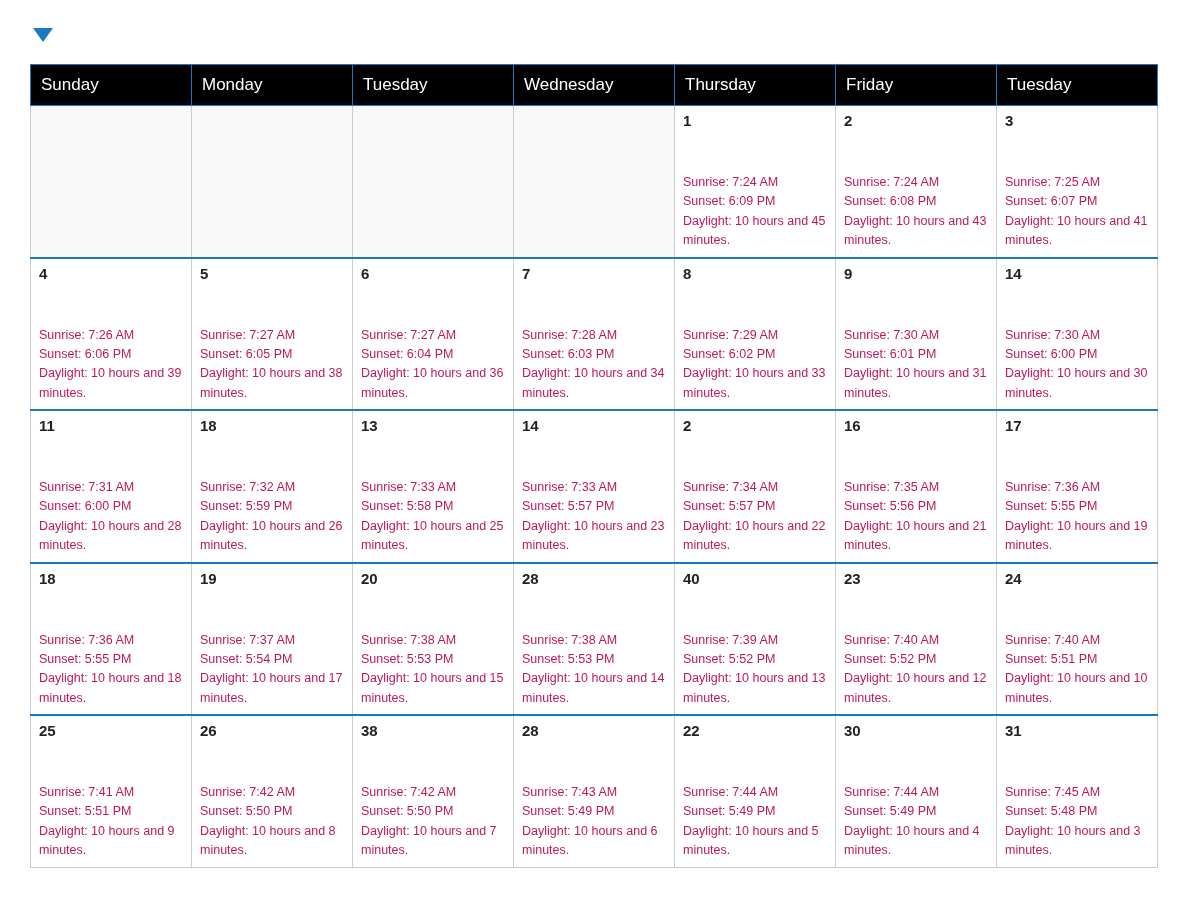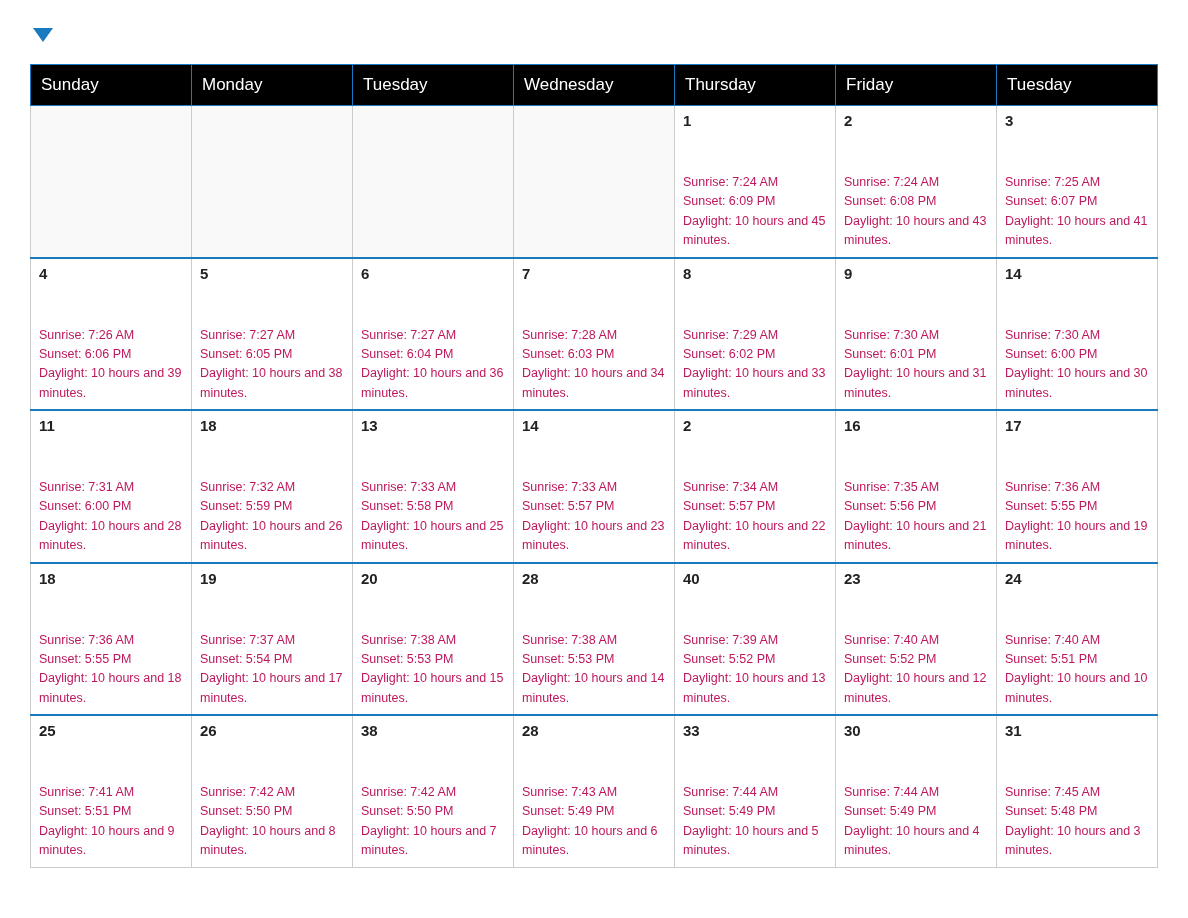--- a/index.html
+++ b/index.html
@@ -253,21 +253,21 @@
         </td>
         <td>
           <div class="day-number">38</div>
           <div class="day-info">Sunrise: 7:42 AM<br>Sunset: 5:50 PM<br>Daylight: 10 hours and 7 minutes.</div>
         </td>
         <td>
           <div class="day-number">28</div>
           <div class="day-info">Sunrise: 7:43 AM<br>Sunset: 5:49 PM<br>Daylight: 10 hours and 6 minutes.</div>
         </td>
         <td>
-          <div class="day-number">33</div>
+          <div class="day-number">22</div>
           <div class="day-info">Sunrise: 7:44 AM<br>Sunset: 5:49 PM<br>Daylight: 10 hours and 5 minutes.</div>
         </td>
         <td>
           <div class="day-number">30</div>
           <div class="day-info">Sunrise: 7:44 AM<br>Sunset: 5:49 PM<br>Daylight: 10 hours and 4 minutes.</div>
         </td>
         <td>
           <div class="day-number">31</div>
           <div class="day-info">Sunrise: 7:45 AM<br>Sunset: 5:48 PM<br>Daylight: 10 hours and 3 minutes.</div>
         </td>

